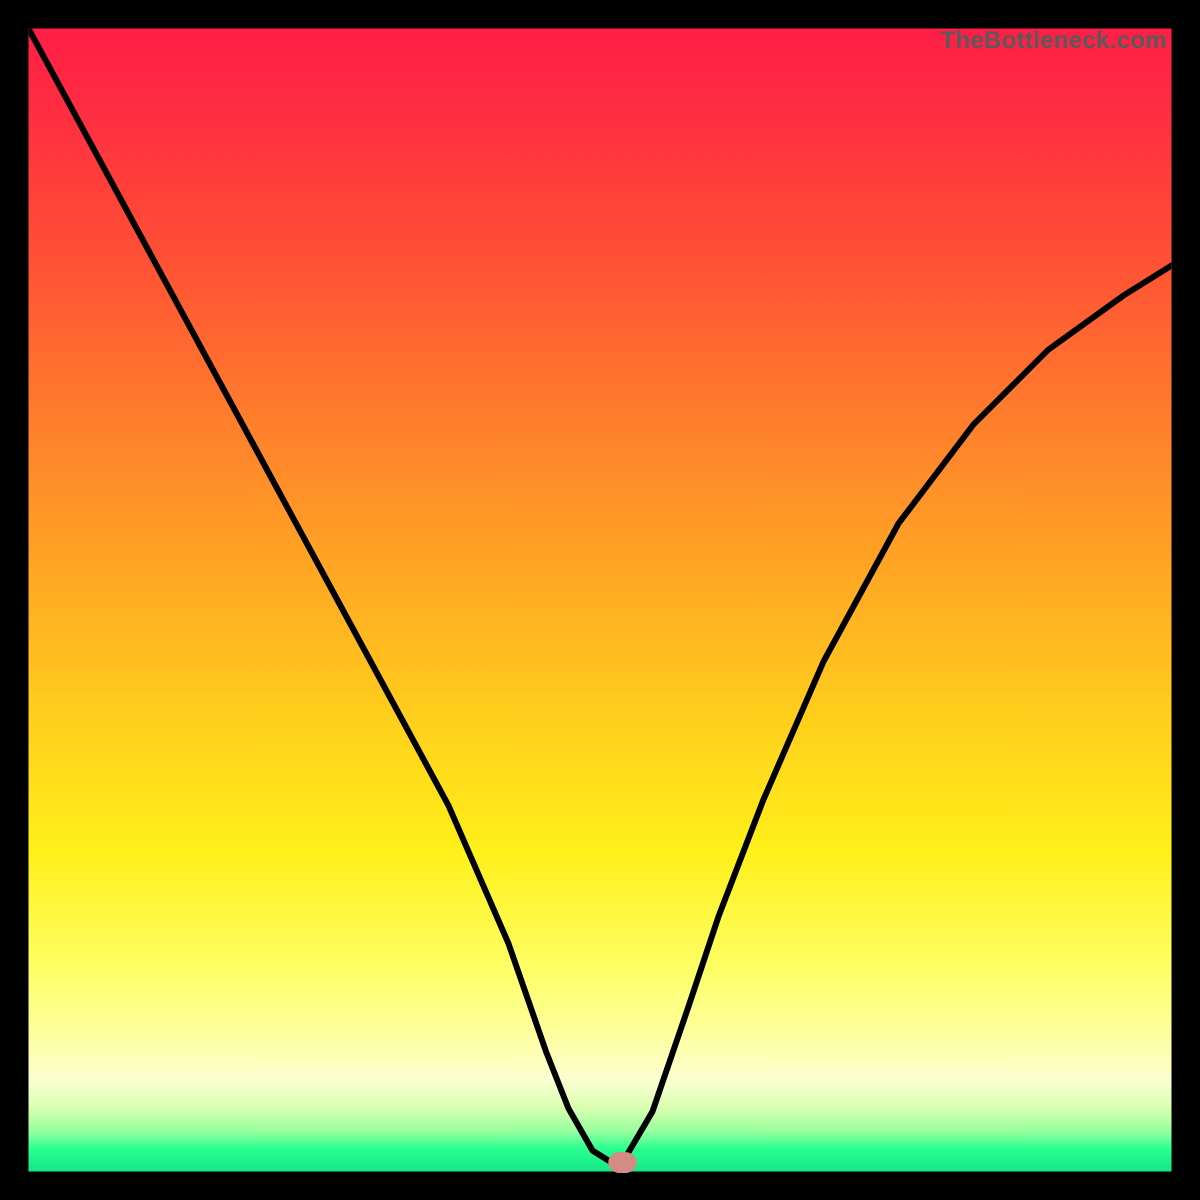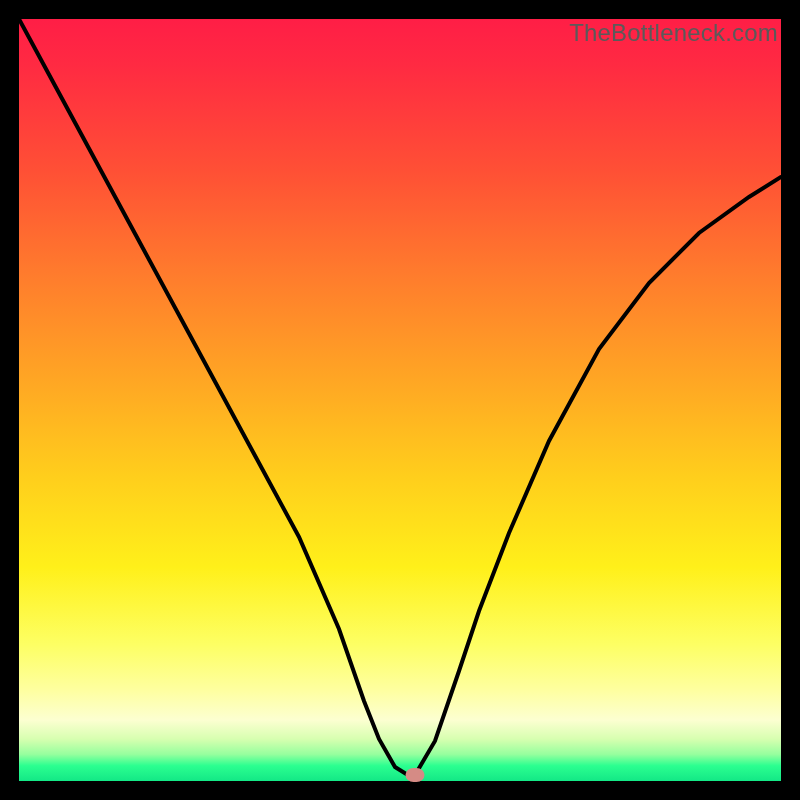--- a/index.html
+++ b/index.html
@@ -40,22 +40,22 @@
       #96ff9e 96.5%,
       #2bff90 98%,
       #13e886 100%
     );
   }
   .attribution {
     position: absolute;
     top: 0px;
     right: 3px;
     color: #5a5a5a;
-    font-size: 24px;
-    font-weight: 400;
+    font-size: 16px;
+    font-weight: 700;
     letter-spacing: 0.2px;
   }
   svg.curve {
     position: absolute;
     left: 0;
     top: 0;
     width: 762px;
     height: 762px;
   }
   .marker {

